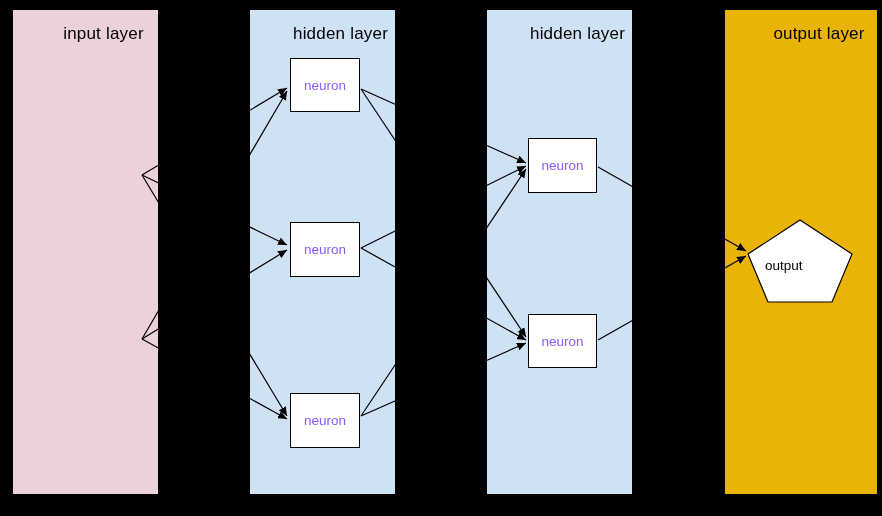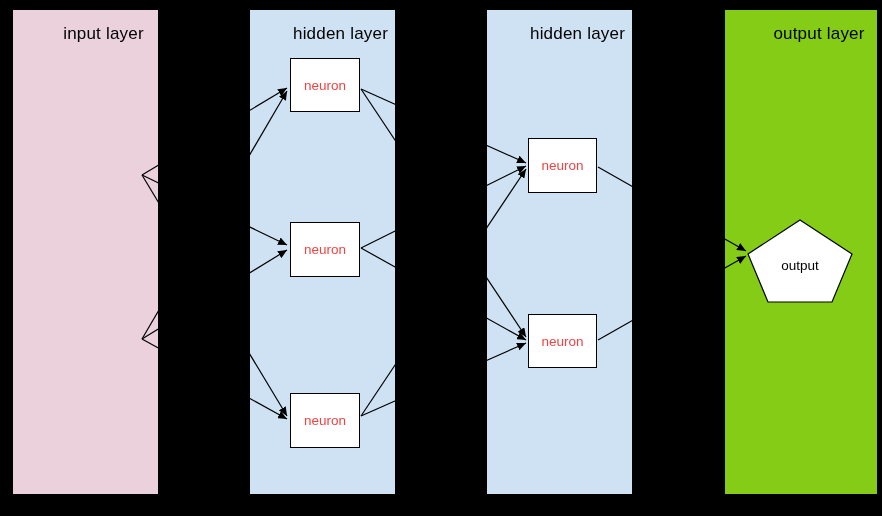--- a/index.html
+++ b/index.html
@@ -24,59 +24,59 @@
     margin-top: 14px;
     text-align: center;
     font-size: 17px;
     color: #000000;
     letter-spacing: 0.2px;
     margin-left: 36px;
   }
   .panel-input   { left: 13px;  width: 145px; background: #ead1dc; }
   .panel-hidden1 { left: 250px; width: 145px; background: #cfe2f3; }
   .panel-hidden2 { left: 487px; width: 145px; background: #cfe2f3; }
-  .panel-output  { left: 725px; width: 152px; background: #84cc16; }
+  .panel-output  { left: 725px; width: 152px; background: #eab308; }
 
   svg.edges {
     position: absolute;
     left: 0; top: 0;
     width: 882px;
     height: 516px;
     pointer-events: none;
   }
   .node {
     position: absolute;
     background: #ffffff;
     border: 1px solid #000000;
     box-sizing: border-box;
     display: flex;
     align-items: center;
     justify-content: center;
     font-size: 13.5px;
-    color: #ef4444;
+    color: #8b5cf6;
   }
   .node.ellipse { border-radius: 50%; }
   .node-feature1 { left: 30px;  top: 122px; width: 112px; height: 106px; }
   .node-feature2 { left: 30px;  top: 286px; width: 112px; height: 106px; }
   .node-h1n1 { left: 290px; top: 58px;  width: 70px; height: 54px; }
   .node-h1n2 { left: 290px; top: 222px; width: 70px; height: 55px; }
   .node-h1n3 { left: 290px; top: 393px; width: 70px; height: 55px; }
   .node-h2n1 { left: 528px; top: 138px; width: 69px; height: 55px; }
   .node-h2n2 { left: 528px; top: 314px; width: 69px; height: 54px; }
 
   svg.pentagon-svg {
     position: absolute;
     left: 744px; top: 216px;
     width: 112px; height: 90px;
   }
   .pentagon-label {
     position: absolute;
     left: 765px; top: 258px;
     width: 70px;
-    text-align: center;
+    text-align: left;
     font-size: 13.5px;
     color: #000000;
   }
 </style>
 </head>
 <body>
 
 <div class="canvas">
 
   <div class="panel panel-input">

